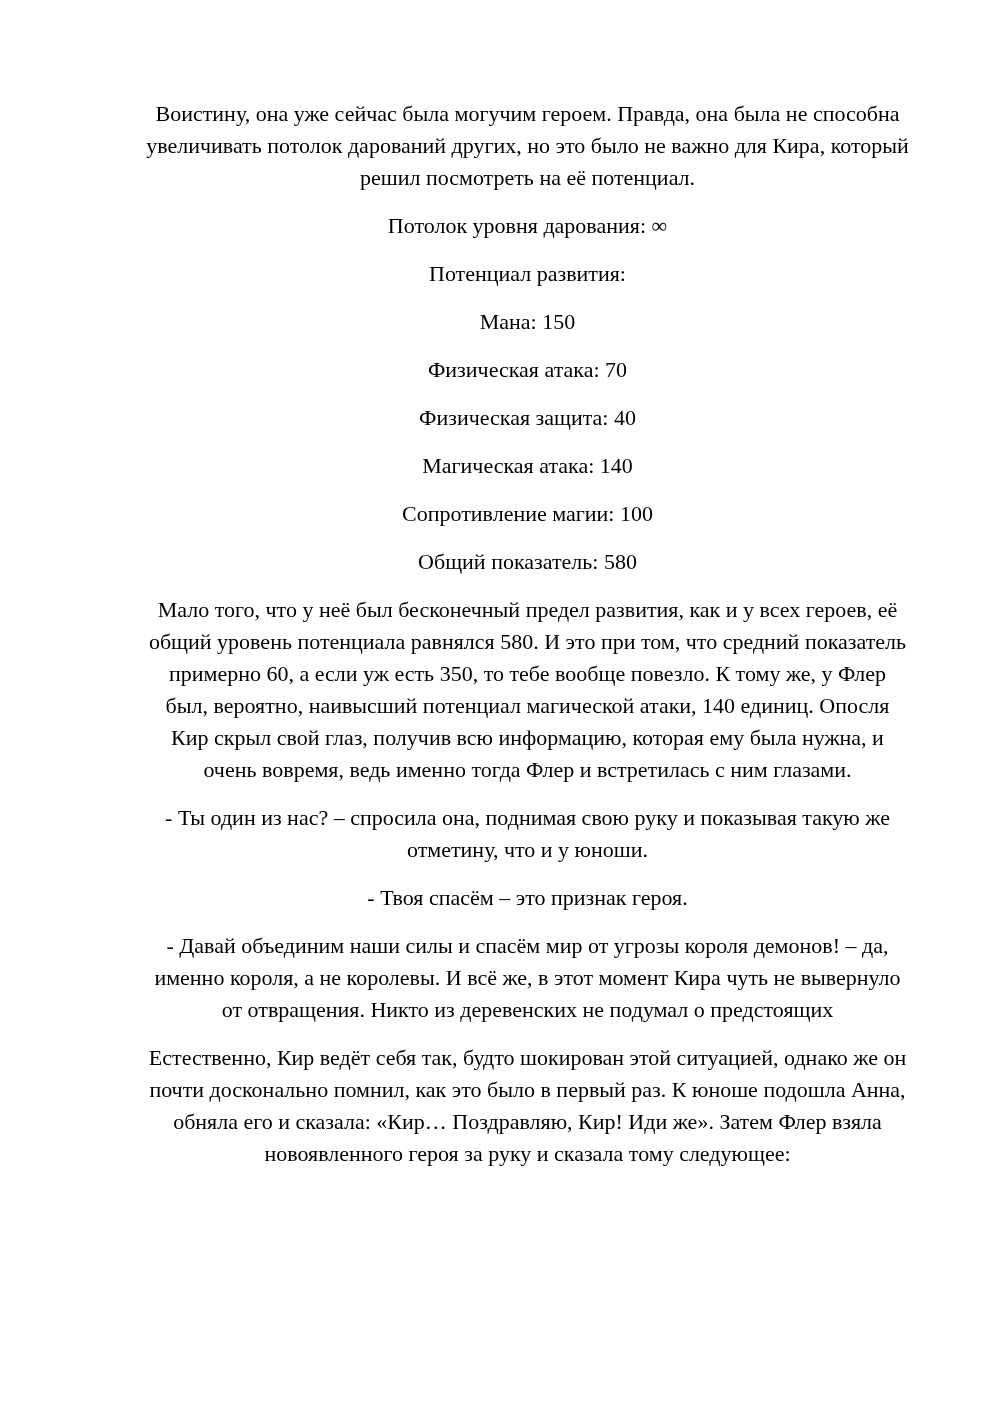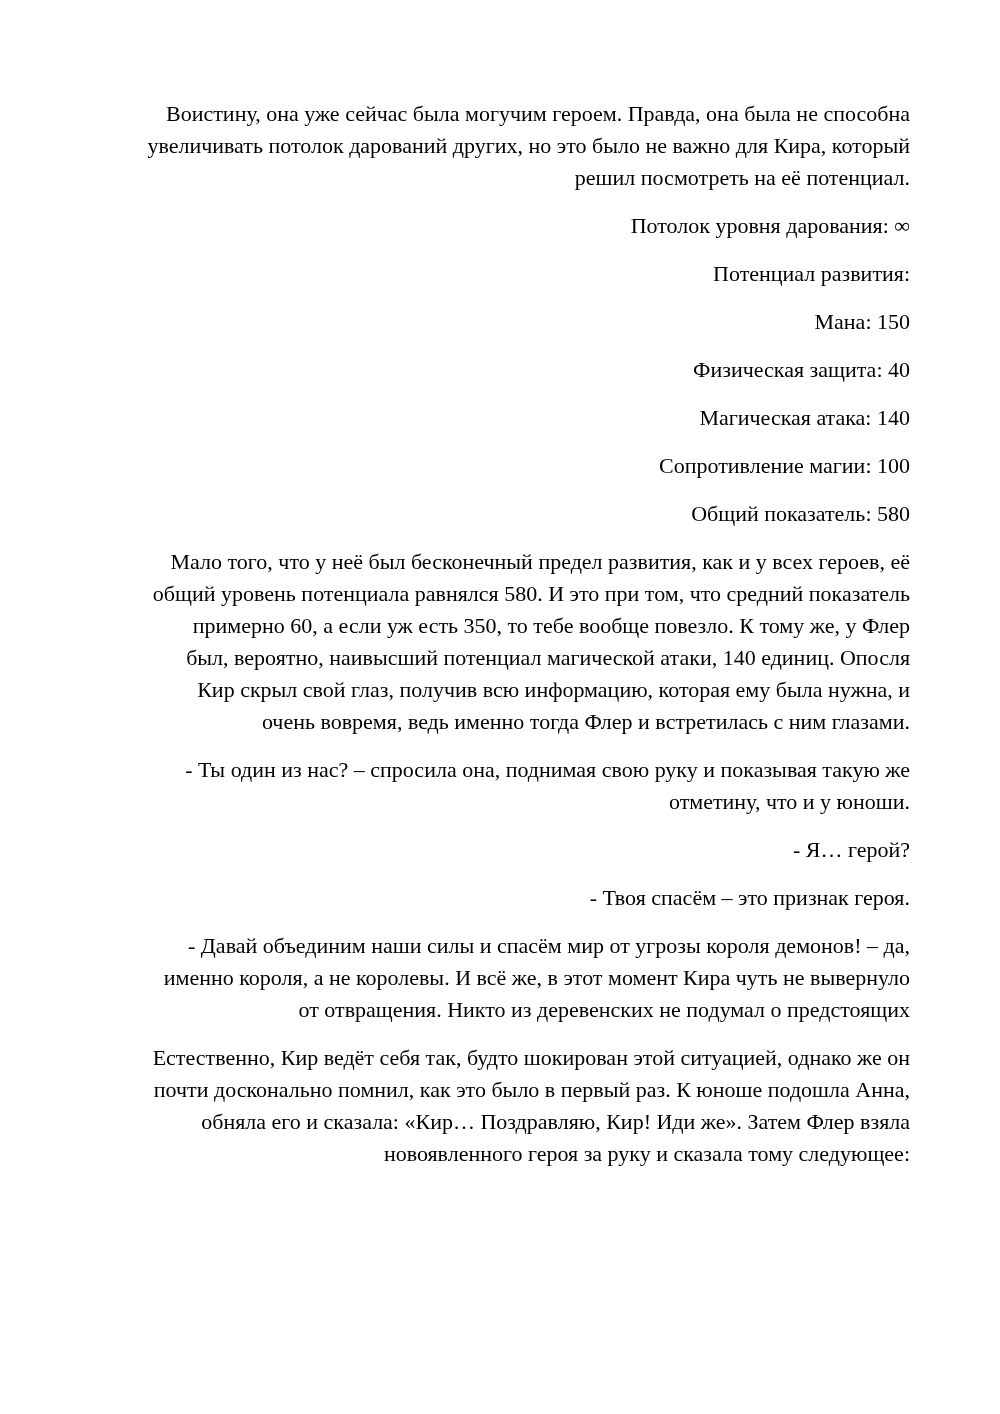--- a/index.html
+++ b/index.html
@@ -17,36 +17,36 @@
     font-family: "Liberation Serif", "DejaVu Serif", serif;
     font-size: 22px;
     line-height: 32px;
     box-sizing: border-box;
     padding: 98px 90px 0 145px;
     overflow: hidden;
   }
   .page p {
     margin: 0 0 16px 0;
     padding: 0;
-    text-align: right;
+    text-align: center;
     white-space: normal;
     word-spacing: normal;
   }
 </style>
 </head>
 <body>
 
 <div class="page">
   <p>Воистину, она уже сейчас была могучим героем. Правда, она была не способна увеличивать потолок дарований других, но это было не важно для Кира, который решил посмотреть на её потенциал.</p>
   <p>Потолок уровня дарования: ∞</p>
   <p>Потенциал развития:</p>
   <p>Мана: 150</p>
+  <p>Физическая атака: 70</p>
   <p>Физическая защита: 40</p>
   <p>Магическая атака: 140</p>
   <p>Сопротивление магии: 100</p>
   <p>Общий показатель: 580</p>
   <p>Мало того, что у неё был бесконечный предел развития, как и у всех героев, её общий уровень потенциала равнялся 580. И это при том, что средний показатель примерно 60, а если уж есть 350, то тебе вообще повезло. К тому же, у Флер был, вероятно, наивысший потенциал магической атаки, 140 единиц. Опосля Кир скрыл свой глаз, получив всю информацию, которая ему была нужна, и очень вовремя, ведь именно тогда Флер и встретилась с ним глазами.</p>
   <p>- Ты один из нас? – спросила она, поднимая свою руку и показывая такую же отметину, что и у юноши.</p>
-  <p>- Я… герой?</p>
   <p>- Твоя спасём – это признак героя.</p>
   <p>- Давай объединим наши силы и спасём мир от угрозы короля демонов! – да, именно короля, а не королевы. И всё же, в этот момент Кира чуть не вывернуло от отвращения. Никто из деревенских не подумал о предстоящих</p>
   <p>Естественно, Кир ведёт себя так, будто шокирован этой ситуацией, однако же он почти досконально помнил, как это было в первый раз. К юноше подошла Анна, обняла его и сказала: «Кир… Поздравляю, Кир! Иди же». Затем Флер взяла новоявленного героя за руку и сказала тому следующее:</p>
 </div>
 
 </body></html>

